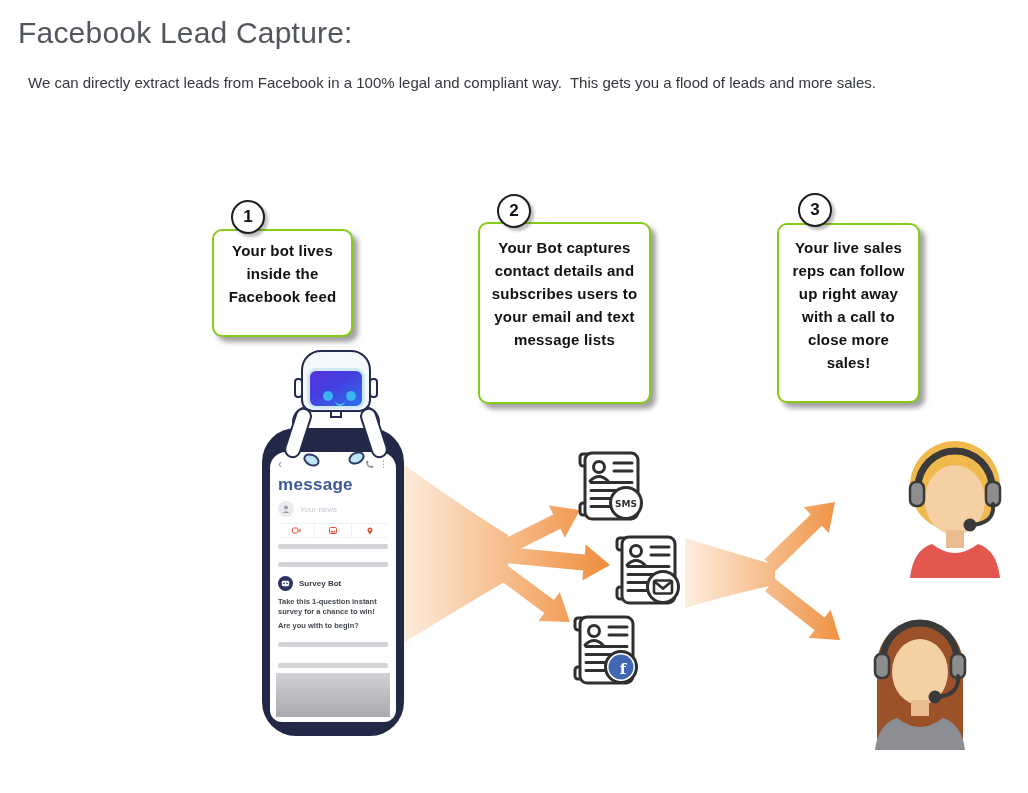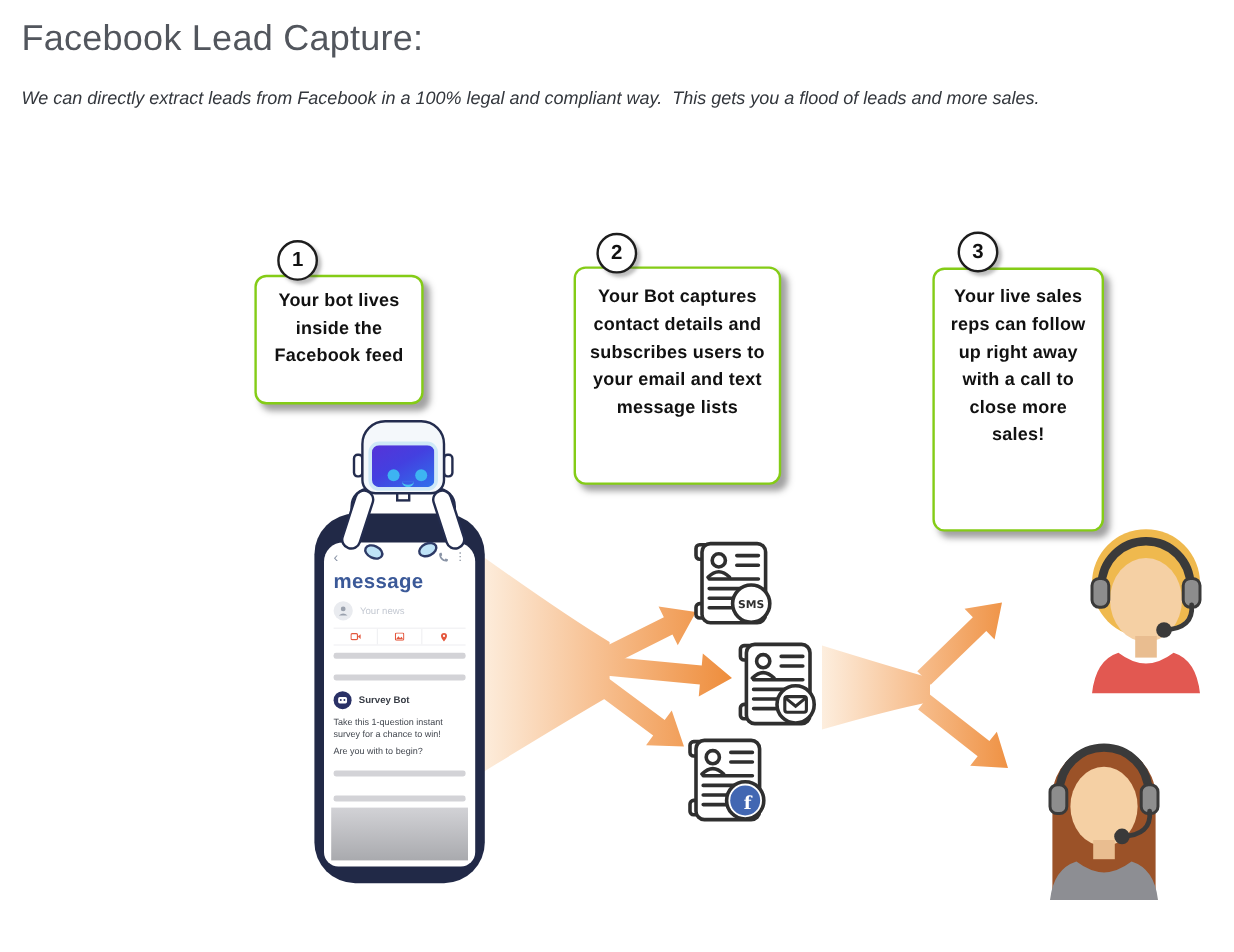--- a/index.html
+++ b/index.html
@@ -3,34 +3,34 @@
 <meta charset="utf-8">
 <style>
   * { margin:0; padding:0; box-sizing:border-box; }
   html,body { width:1028px; height:793px; background:#ffffff; overflow:hidden;
               font-family:"Liberation Sans","DejaVu Sans",sans-serif; }
   #root { position:absolute; inset:0; width:1028px; height:793px; }
 
   
   .page-title { position:absolute; left:18px; top:16px; font-size:30px; font-weight:400;
                 color:#52565d; letter-spacing:.2px; }
-  .page-subtitle { position:absolute; left:18px; top:74px; font-size:15px; color:#33373d;
-                   white-space:pre-wrap;font-style:italic; }
+  .page-subtitle { position:absolute; left:28px; top:74px; font-size:15px; color:#33373d;
+                   white-space:pre-wrap; }
 
   
   .step-box { position:absolute; background:#fff; border:2px solid #84cc16; border-radius:10px;
               box-shadow:5px 5px 5px rgba(70,70,70,.5);
               display:flex; align-items:flex-start; justify-content:center; z-index:6; }
   .step-text { font-weight:700; font-size:15px; line-height:23px; color:#111; text-align:center;
                letter-spacing:.2px; }
   #box1 { left:212px; top:229px; width:141px; height:108px; padding-top:8px; }
   #box1 .step-text { width:120px; }
   #box2 { left:478px; top:222px; width:173px; height:182px; padding-top:12px; }
   #box2 .step-text { width:150px; }
-  #box3 { left:777px; top:223px; width:143px; height:220px; padding-top:11px; }
+  #box3 { left:777px; top:223px; width:143px; height:180px; padding-top:11px; }
   #box3 .step-text { width:126px; }
   .step-num { position:absolute; width:34px; height:34px; border:2px solid #1d1d1d; border-radius:50%;
               background:#fff; color:#111; font-weight:700; font-size:17px;
               display:flex; align-items:center; justify-content:center; z-index:7;
               box-shadow:3px 3px 3px rgba(70,70,70,.35); }
   #num1 { left:231px; top:200px; }
   #num2 { left:497px; top:194px; }
   #num3 { left:798px; top:193px; }
 
   
@@ -86,21 +86,21 @@
                 border-bottom:1px solid #f0f1f3; height:15px; }
   .action-cell { flex:1; display:flex; align-items:center; justify-content:center; }
   .action-cell + .action-cell { border-left:1px solid #f0f1f3; }
   .gbar { height:5px; background:#d3d3d7; border-radius:2px; }
   #bar1 { margin-top:6px; } #bar2 { margin-top:13px; }
   #bar3 { margin-top:11px; } #bar4 { margin-top:16px; }
   .bot-row { display:flex; align-items:center; margin-top:9px; }
   .bot-avatar { width:15px; height:15px; border-radius:50%; background:#2a3166;
                 display:flex; align-items:center; justify-content:center; }
   .bot-name { margin-left:6px; font-size:8px; font-weight:700; color:#383d46; }
-  .bot-msg { margin-top:6px; width:112px; font-size:7.5px; line-height:10px; color:#42474f; }
+  .bot-msg { margin-top:6px; width:112px; font-size:7.5px; line-height:10px; color:#42474f;font-weight:bold; }
   .bot-msg2 { margin-top:4px; }
   .photo-block { margin-top:5px; height:44px; margin-left:-2px; margin-right:-2px;
                  background:linear-gradient(180deg,#d2d2d6 0%,#a9aaae 100%); }
   .toolbar { display:flex; align-items:center; justify-content:space-between;
              margin-top:4px; padding:0 3px; height:15px; }
 
   
   .doc { position:absolute; z-index:4; }
   #doc-sms   { left:576px; top:449px; }
   #doc-email { left:613px; top:533px; }

